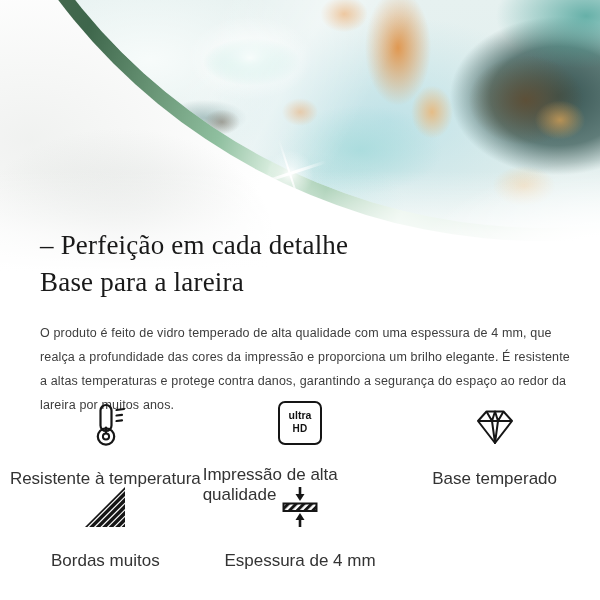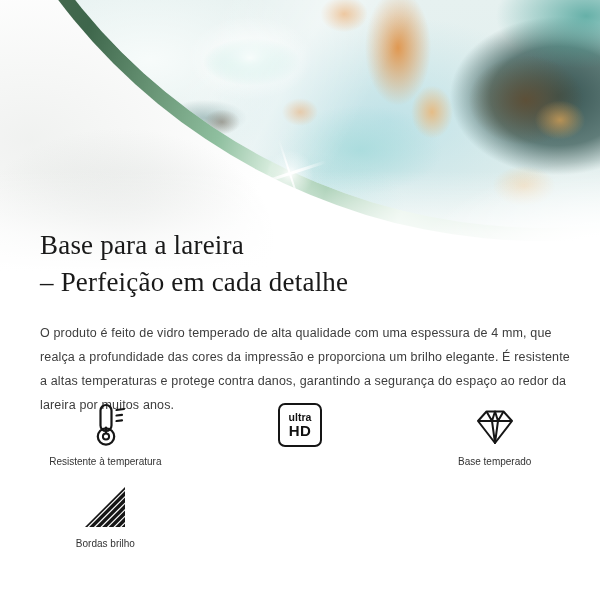--- a/index.html
+++ b/index.html
@@ -62,44 +62,44 @@
         font-family:"Liberation Serif","DejaVu Serif",serif;
         font-size:27px;line-height:37px;color:#191919;letter-spacing:.2px;}
   .desc{position:absolute;left:40px;top:308px;width:530px;z-index:6;
         font-size:12.5px;line-height:24px;color:#3d3d3d;letter-spacing:.15px;}
 
   
   .features{position:absolute;left:8px;right:8px;top:401px;z-index:6;
         display:grid;grid-template-columns:repeat(3,1fr);grid-template-rows:82px 82px;}
   .feature{display:flex;flex-direction:column;align-items:center;}
   .icon-box{height:48px;display:flex;align-items:center;justify-content:center;}
-  .feature-label{margin-top:7px;font-size:10px;color:#333;}
+  .feature-label{margin-top:20px;font-size:17px;color:#333;}
   .ultrahd{width:40px;height:40px;border:2.5px solid #151515;border-radius:7px;
         display:flex;flex-direction:column;align-items:center;justify-content:center;
         color:#111;font-weight:bold;}
   .ultrahd .l1{font-size:10.5px;line-height:11px;}
-  .ultrahd .l2{font-size:15px;line-height:15px;letter-spacing:.3px;}
+  .ultrahd .l2{font-size:10px;line-height:15px;letter-spacing:.3px;}
   svg{display:block;}
 </style>
 </head>
 <body>
 
 <div class="page">
 
   <div class="hero">
     <div class="glass-edge"></div>
     <div class="glass-art"></div>
     <div class="glass-shine"></div>
     <div class="sparkle"></div>
     <div class="hero-fade"></div>
   </div>
 
   <div class="heading">
+    <div>– Perfeição em cada detalhe</div>
     <div>Base para a lareira</div>
-    <div>– Perfeição em cada detalhe</div>
   </div>
 
   <p class="desc">O produto é feito de vidro temperado de alta qualidade com uma espessura de 4 mm, que realça a profundidade das cores da impressão e proporciona um brilho elegante. É resistente a altas temperaturas e protege contra danos, garantindo a segurança do espaço ao redor da lareira por muitos anos.</p>
 
   <div class="features">
 
     <div class="feature">
       <div class="icon-box">
         <svg width="48" height="48" viewBox="0 0 48 48" fill="none" stroke="#161616" stroke-width="2.2" stroke-linecap="round">
           <rect x="19.5" y="4" width="11" height="26" rx="5.5"></rect>
@@ -114,20 +114,21 @@
       <div class="feature-label">Resistente à temperatura</div>
     </div>
 
     <div class="feature">
       <div class="icon-box">
         <div class="ultrahd">
           <span class="l1">ultra</span>
           <span class="l2">HD</span>
         </div>
       </div>
+      <div class="feature-label">Impressão de alta qualidade</div>
     </div>
 
 
     <div class="feature">
       <div class="icon-box">
         <svg width="48" height="48" viewBox="0 0 48 48" fill="none" stroke="#161616" stroke-width="2" stroke-linejoin="round">
           <path d="M15.5 10.5 H32.5 L41 20 L24 42 L7 20 Z"></path>
           <path d="M7 20 H41"></path>
           <path d="M15.5 10.5 L21 20 L24 10.5 L27 20 L32.5 10.5"></path>
           <path d="M21 20 L24 42 L27 20"></path>
@@ -148,18 +149,35 @@
             <line x1="0" y1="48" x2="48" y2="0"></line>
             <line x1="6.5" y1="48" x2="48" y2="6.5"></line>
             <line x1="13" y1="48" x2="48" y2="13"></line>
             <line x1="19.5" y1="48" x2="48" y2="19.5"></line>
             <line x1="26" y1="48" x2="48" y2="26"></line>
             <line x1="32.5" y1="48" x2="48" y2="32.5"></line>
             <line x1="39" y1="48" x2="48" y2="39"></line>
           </g>
         </svg>
       </div>
-      <div class="feature-label">Bordas brilho</div>
+      <div class="feature-label">Bordas muitos</div>
     </div>
 
+    <div class="feature">
+      <div class="icon-box">
+        <svg width="48" height="48" viewBox="0 0 48 48">
+          <defs>
+            <pattern id="hatch" patternUnits="userSpaceOnUse" width="5.5" height="5.5" patternTransform="rotate(45)">
+              <rect width="3" height="5.5" fill="#161616"></rect>
+            </pattern>
+          </defs>
+          <rect x="7.5" y="20.5" width="33" height="7.5" fill="url(#hatch)" stroke="#161616" stroke-width="2"></rect>
+          <line x1="24" y1="4" x2="24" y2="11" stroke="#161616" stroke-width="2.6"></line>
+          <polygon points="24,18 19.5,11 28.5,11" fill="#161616"></polygon>
+          <line x1="24" y1="44" x2="24" y2="37" stroke="#161616" stroke-width="2.6"></line>
+          <polygon points="24,30 19.5,37 28.5,37" fill="#161616"></polygon>
+        </svg>
+      </div>
+      <div class="feature-label">Espessura de 4 mm</div>
+    </div>
 
   </div>
 </div>
 
 </body></html>

